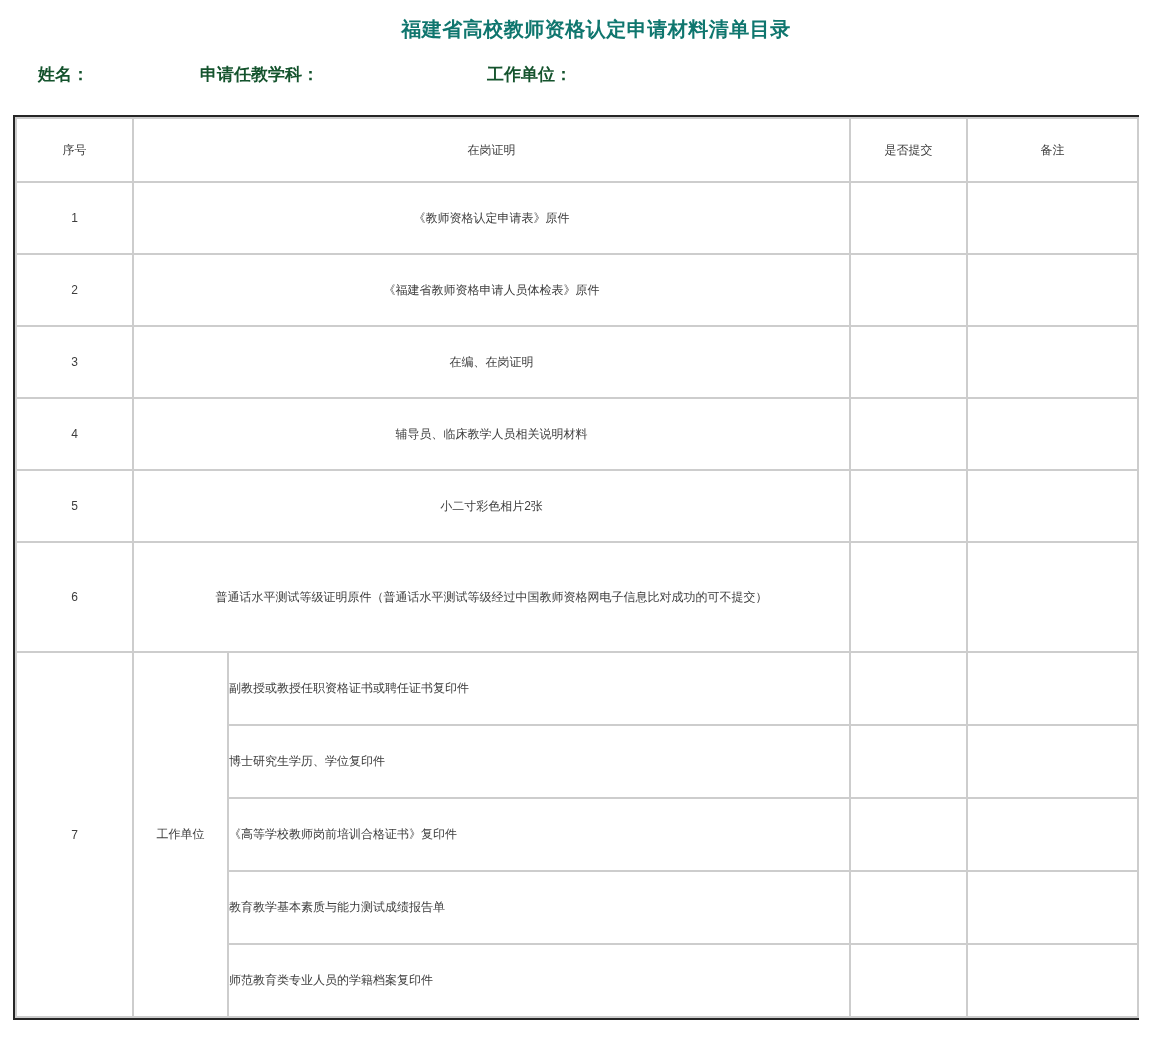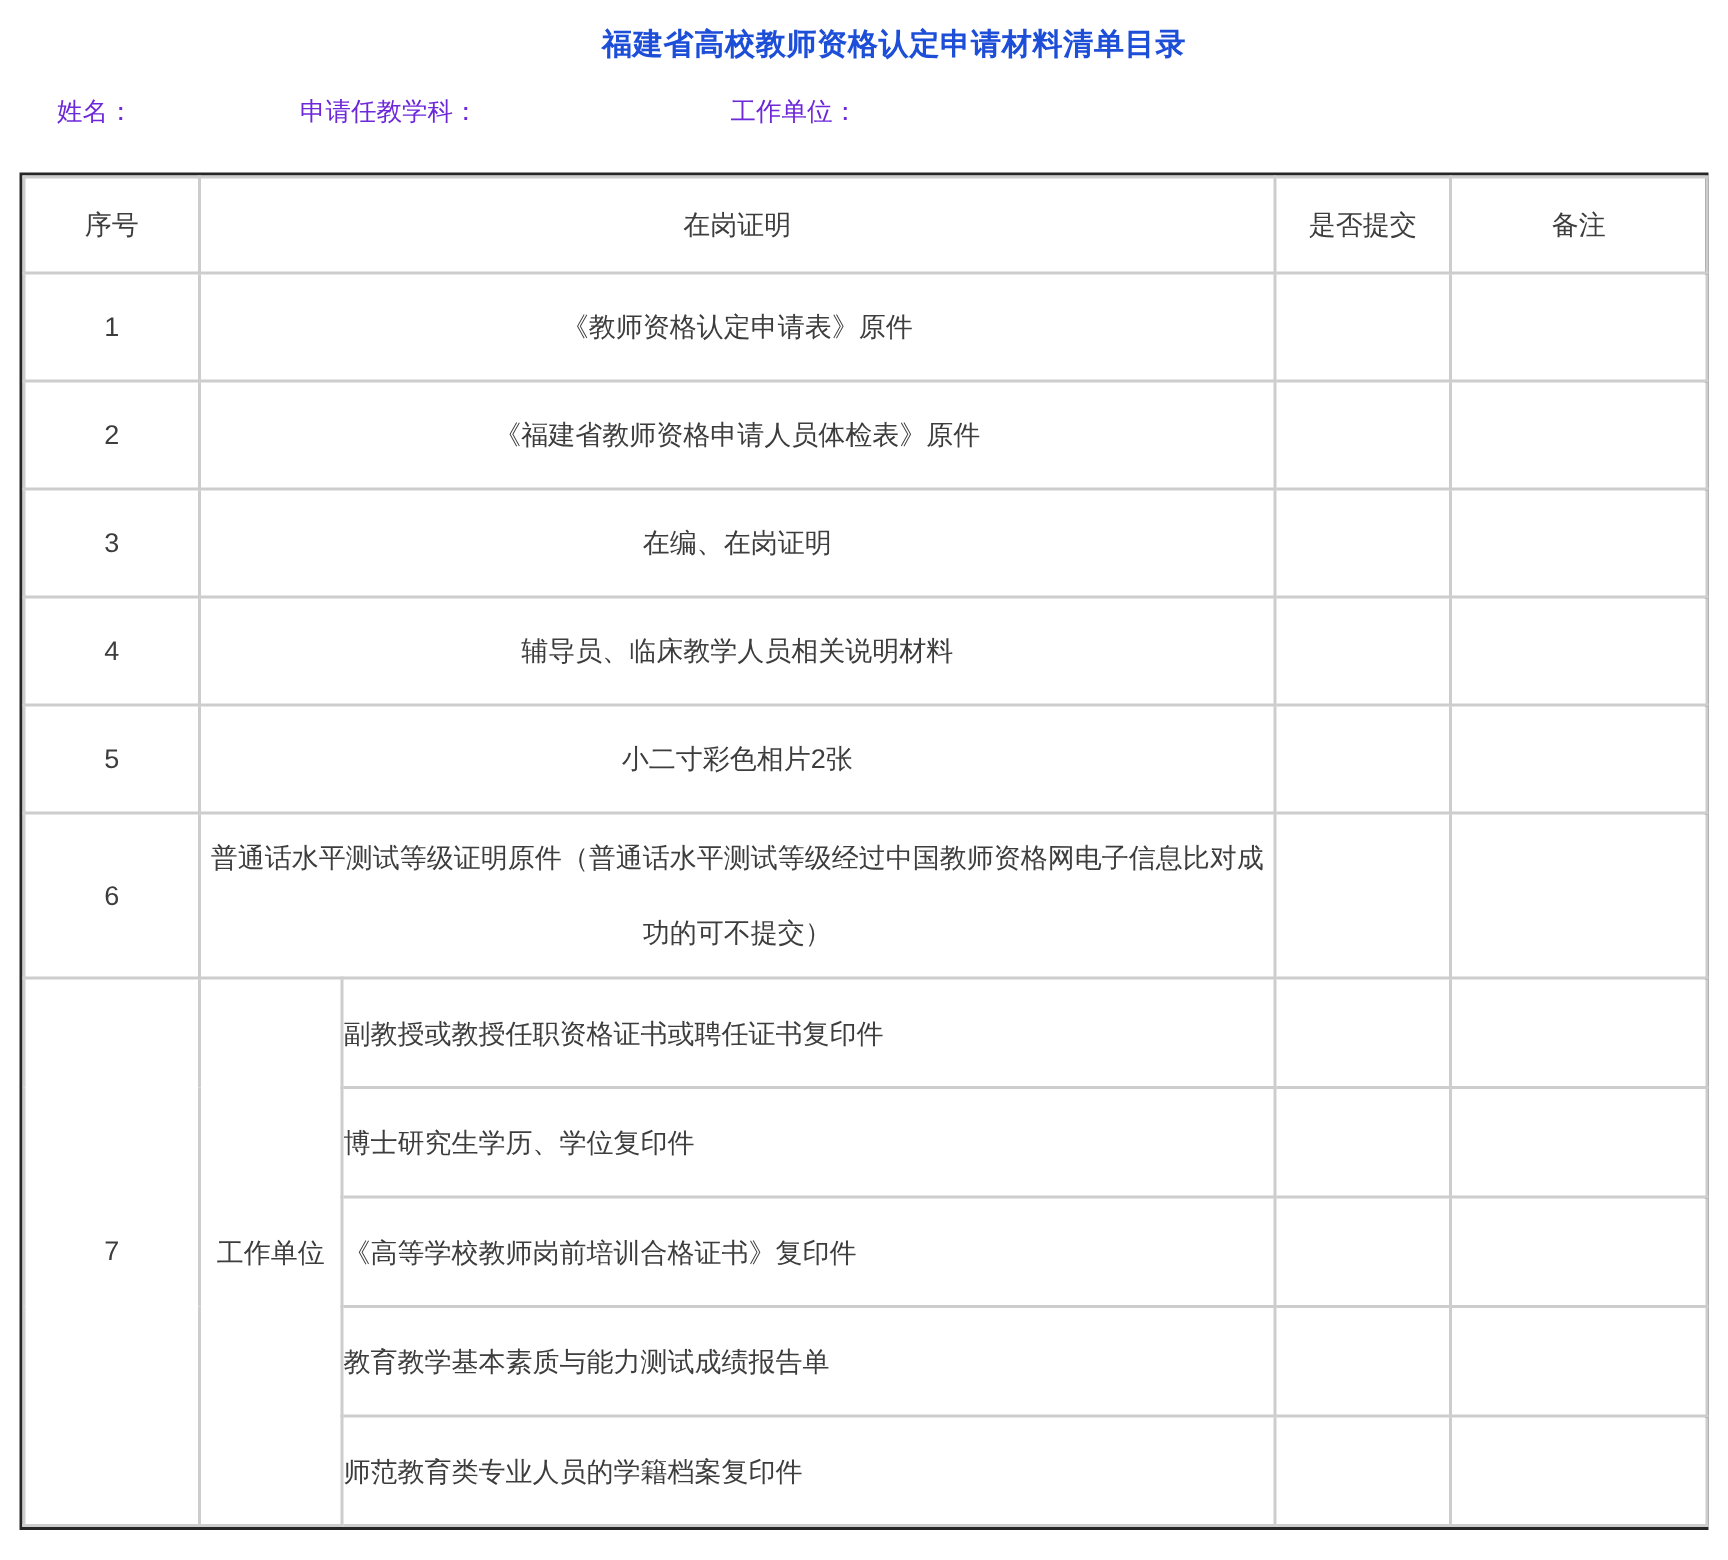--- a/index.html
+++ b/index.html
@@ -7,41 +7,41 @@
     width:1152px;height:1040px;background:#ffffff;
     font-family:"Liberation Sans","DejaVu Sans",sans-serif;
     color:#3d3d3d;
     -webkit-font-smoothing:antialiased;
   }
   .page{position:relative;width:1152px;height:1040px;background:#fff;overflow:hidden;}
 
   .doc-title{
     position:absolute;top:16px;left:0;width:1152px;
     text-align:center;padding-left:40px;box-sizing:border-box;
-    font-size:20px;font-weight:bold;color:#1d4ed8;
+    font-size:20px;font-weight:bold;color:#0f766e;
     letter-spacing:0.5px;
   }
 
   .info-line{position:absolute;top:63px;left:0;width:1152px;height:24px;}
-  .info-label{position:absolute;top:0;font-size:17px;font-weight:normal;color:#6d28d9;white-space:nowrap;}
+  .info-label{position:absolute;top:0;font-size:17px;font-weight:bold;color:#14532d;white-space:nowrap;}
   .info-label.name{left:38px;}
   .info-label.subject{left:200px;}
   .info-label.unit{left:487px;}
 
   .table-wrap{
     position:absolute;left:13px;top:115px;width:1122px;
     border:2px solid #262626;background:#fff;
   }
   table.checklist{
     border-collapse:collapse;table-layout:fixed;
     width:1122px;
   }
   table.checklist td,table.checklist th{
     border:2px solid #cdcdcd;
-    font-size:18px;font-weight:normal;color:#3d3d3d;
+    font-size:12px;font-weight:normal;color:#3d3d3d;
     vertical-align:middle;
     padding:0;
     overflow:hidden;
   }
   
   th.head{font-weight:bold;text-align:center;color:#3b3b3b;}
   tr.header-row{height:64px;}
   tr.body-row{height:72px;}
   tr.tall-row{height:110px;}
   tr.sub-row{height:73px;}

